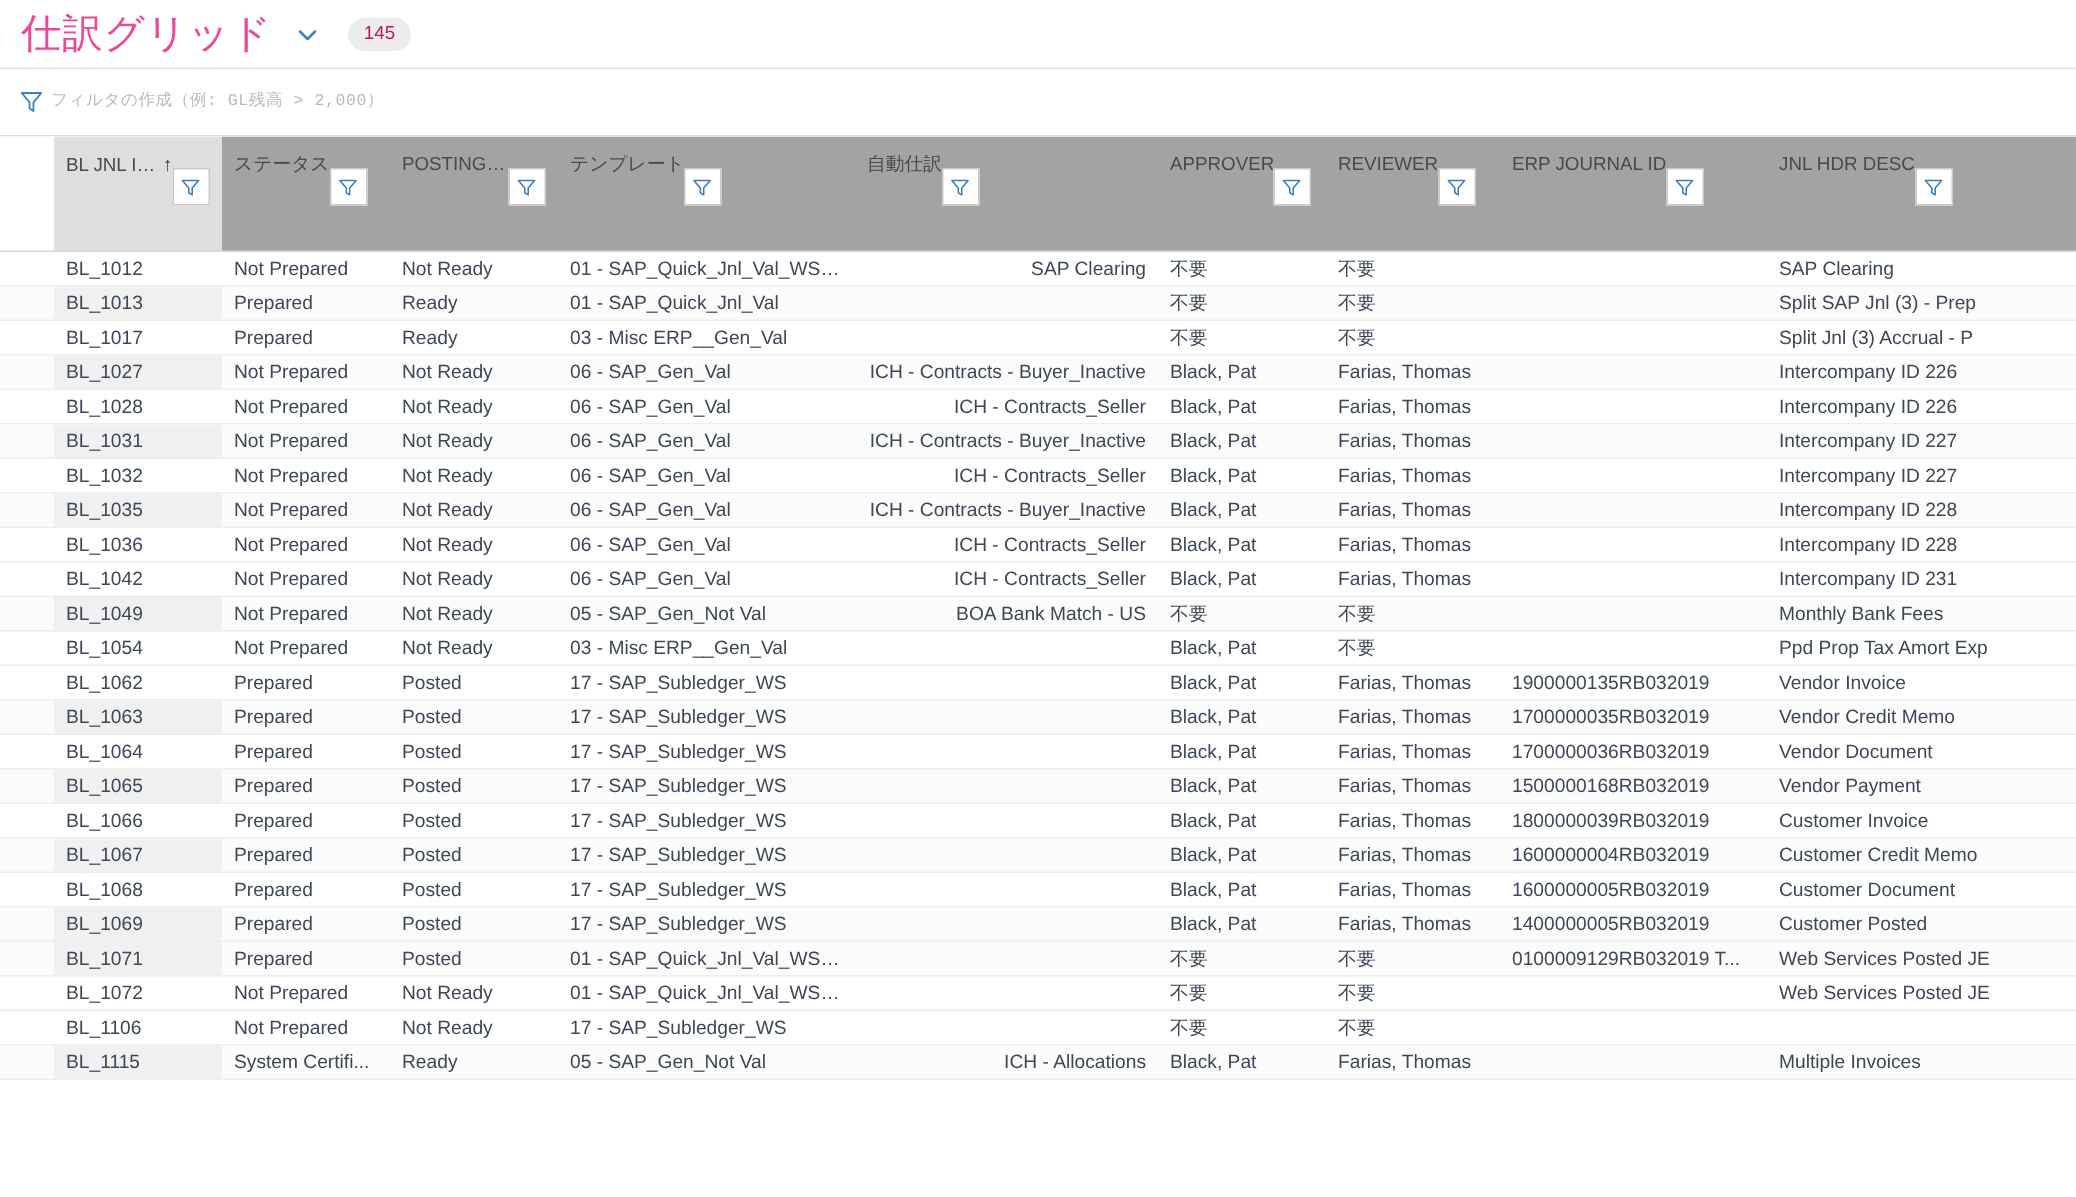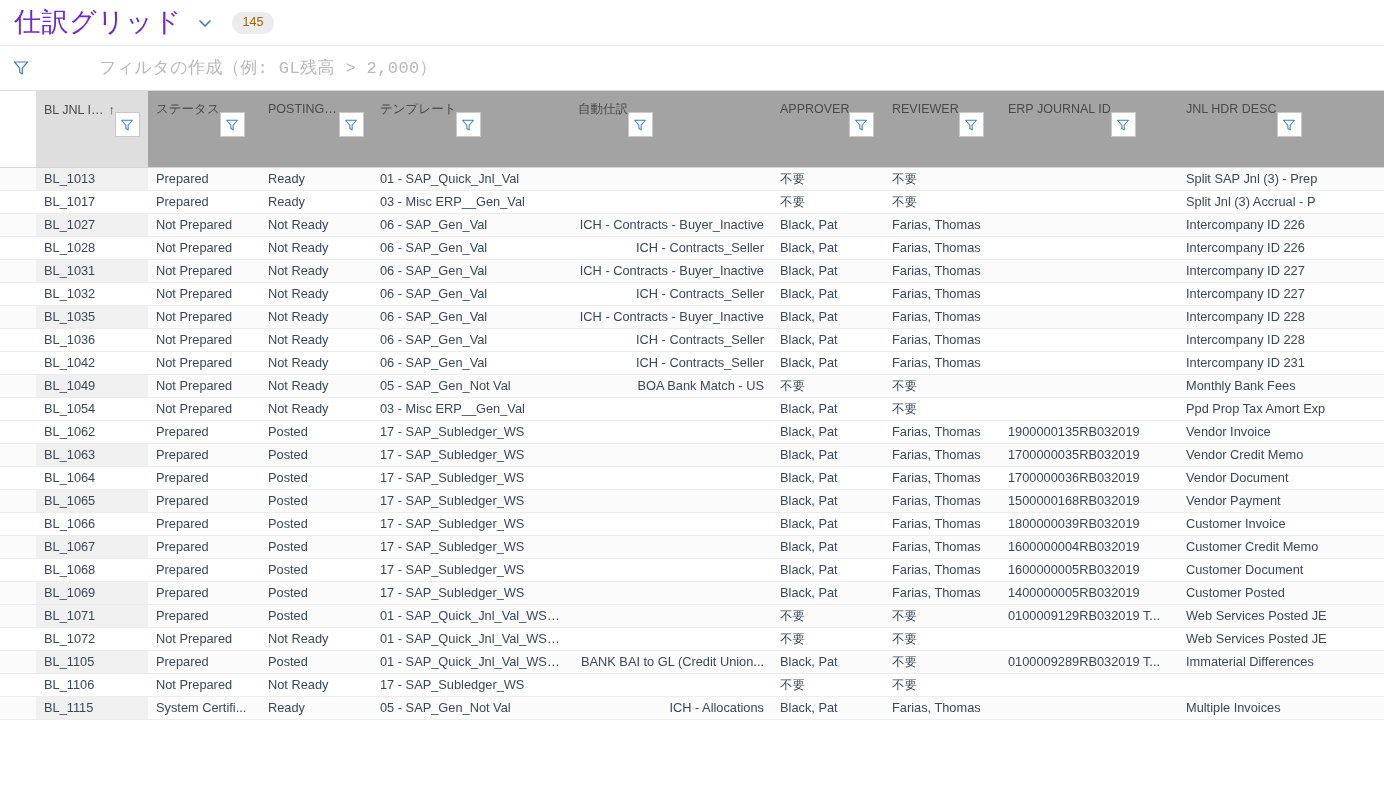--- a/index.html
+++ b/index.html
@@ -16,42 +16,42 @@
   .titlebar {
     height: 46px;
     display: flex;
     align-items: center;
     padding: 0 0 0 14px;
     background: #ffffff;
     border-bottom: 1px solid #e4e4e4;
   }
   .page-title {
     font-size: 27px;
-    color: #6d28d9;
+    color: #ec4899;
     font-weight: 400;
     letter-spacing: 0.5px;
     line-height: 1;
   }
   .chev {
     margin-left: 14px;
     width: 18px; height: 18px;
     display: inline-flex;
     align-items: center;
     justify-content: center;
     cursor: pointer;
   }
   .chev svg { display: block; }
   .count-badge {
     margin-left: 18px;
     min-width: 42px;
     height: 22px;
     padding: 0 11px;
     border-radius: 11px;
     background: #ececec;
-    color: #a16207;
+    color: #be185d;
     font-size: 12.5px;
     display: inline-flex;
     align-items: center;
     justify-content: center;
     line-height: 1;
   }
 
   
   .filterbar {
     height: 45px;
@@ -62,27 +62,26 @@
     padding-left: 10px;
   }
   .filter-funnel {
     width: 22px; height: 22px;
     display: inline-flex;
     align-items: center;
     justify-content: center;
     cursor: pointer;
   }
   .filter-input {
-    margin-left: 65px;
     flex: 1;
     border: none;
     outline: none;
     background: transparent;
     font-family: "Liberation Mono", monospace;
-    font-size: 17px;
+    font-size: 11px;
     color: #3c3c3c;
     letter-spacing: 0.4px;
   }
   .filter-input::placeholder { color: #b9b9b9; }
 
   
   .grid {
     width: 1384px;
     height: 707px;
     overflow: hidden;
@@ -349,20 +348,32 @@
                   <svg width="14" height="14" viewBox="0 0 16 16" aria-hidden="true">
                     <path d="M1.8 2.6 L14.2 2.6 L9.3 8.3 L9.3 13.6 L6.7 12 L6.7 8.3 Z" fill="none" stroke="#3c7fc1" stroke-width="1.2" stroke-linejoin="round"></path>
                   </svg>
                 </span>
               </div>
             </div>
           </th>
         </tr>
     </thead>
     <tbody id="table-body">
+        <tr class="odd">
+          <td class="w-gutter gutter-col"></td>
+          <td class="w-id sorted-col">BL_1012</td>
+          <td class="w-status">Not Prepared</td>
+          <td class="w-post">Not Ready</td>
+          <td class="w-tmpl">01 - SAP_Quick_Jnl_Val_WS (...</td>
+          <td class="w-auto">SAP Clearing</td>
+          <td class="w-appr jp">不要</td>
+          <td class="w-rev jp">不要</td>
+          <td class="w-erp"></td>
+          <td class="w-desc">SAP Clearing</td>
+        </tr>
         <tr class="even">
           <td class="w-gutter gutter-col"></td>
           <td class="w-id sorted-col">BL_1013</td>
           <td class="w-status">Prepared</td>
           <td class="w-post">Ready</td>
           <td class="w-tmpl">01 - SAP_Quick_Jnl_Val</td>
           <td class="w-auto"></td>
           <td class="w-appr jp">不要</td>
           <td class="w-rev jp">不要</td>
           <td class="w-erp"></td>
@@ -600,32 +611,20 @@
           <td class="w-gutter gutter-col"></td>
           <td class="w-id sorted-col">BL_1072</td>
           <td class="w-status">Not Prepared</td>
           <td class="w-post">Not Ready</td>
           <td class="w-tmpl">01 - SAP_Quick_Jnl_Val_WS (...</td>
           <td class="w-auto"></td>
           <td class="w-appr jp">不要</td>
           <td class="w-rev jp">不要</td>
           <td class="w-erp"></td>
           <td class="w-desc">Web Services Posted JE</td>
-        </tr>
-        <tr class="even">
-          <td class="w-gutter gutter-col"></td>
-          <td class="w-id sorted-col">BL_1105</td>
-          <td class="w-status">Prepared</td>
-          <td class="w-post">Posted</td>
-          <td class="w-tmpl">01 - SAP_Quick_Jnl_Val_WS (...</td>
-          <td class="w-auto">BANK BAI to GL (Credit Union...</td>
-          <td class="w-appr">Black, Pat</td>
-          <td class="w-rev jp">不要</td>
-          <td class="w-erp">0100009289RB032019 T...</td>
-          <td class="w-desc">Immaterial Differences</td>
         </tr>
         <tr class="odd">
           <td class="w-gutter gutter-col"></td>
           <td class="w-id sorted-col">BL_1106</td>
           <td class="w-status">Not Prepared</td>
           <td class="w-post">Not Ready</td>
           <td class="w-tmpl">17 - SAP_Subledger_WS</td>
           <td class="w-auto"></td>
           <td class="w-appr jp">不要</td>
           <td class="w-rev jp">不要</td>

